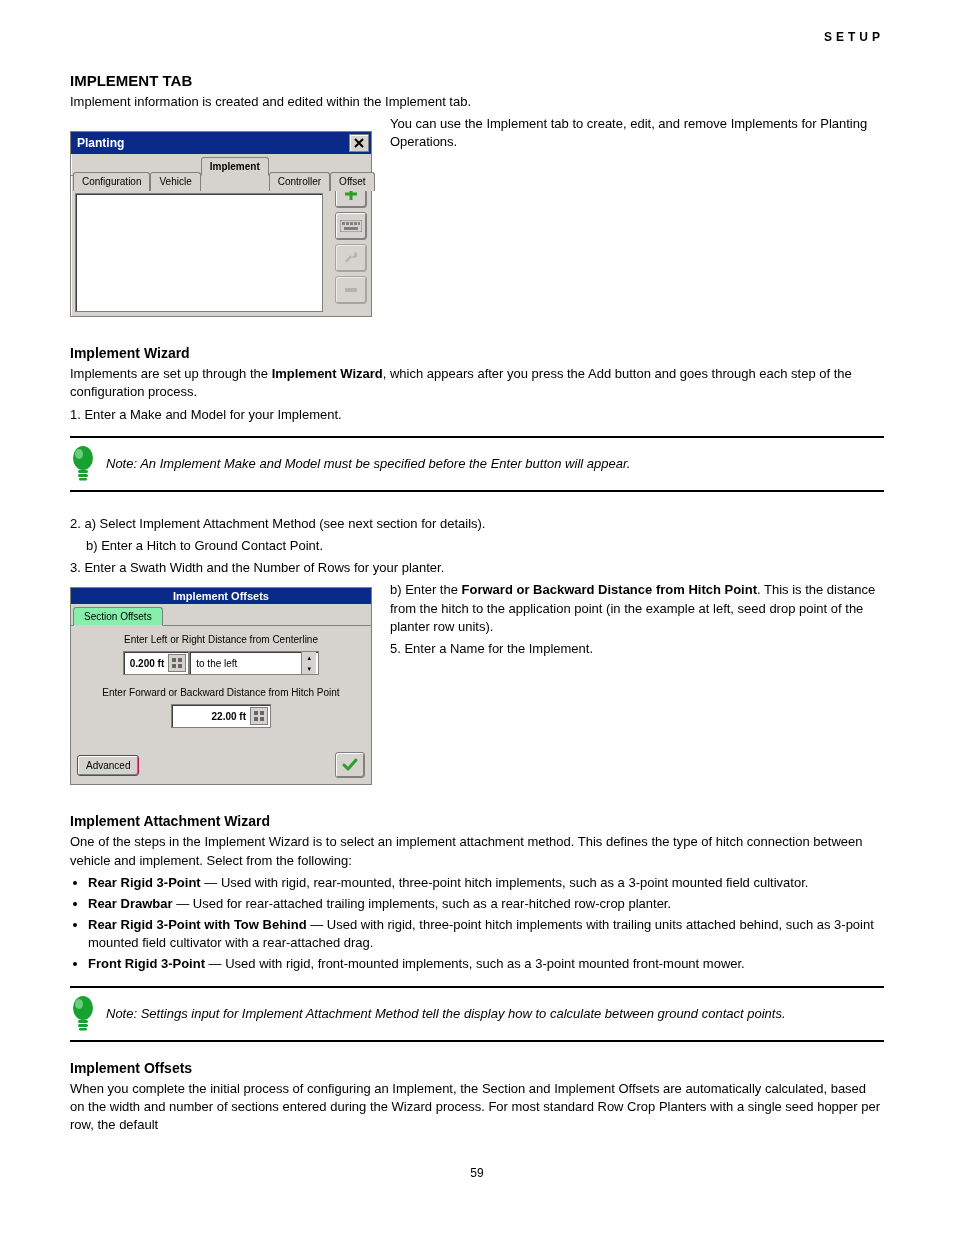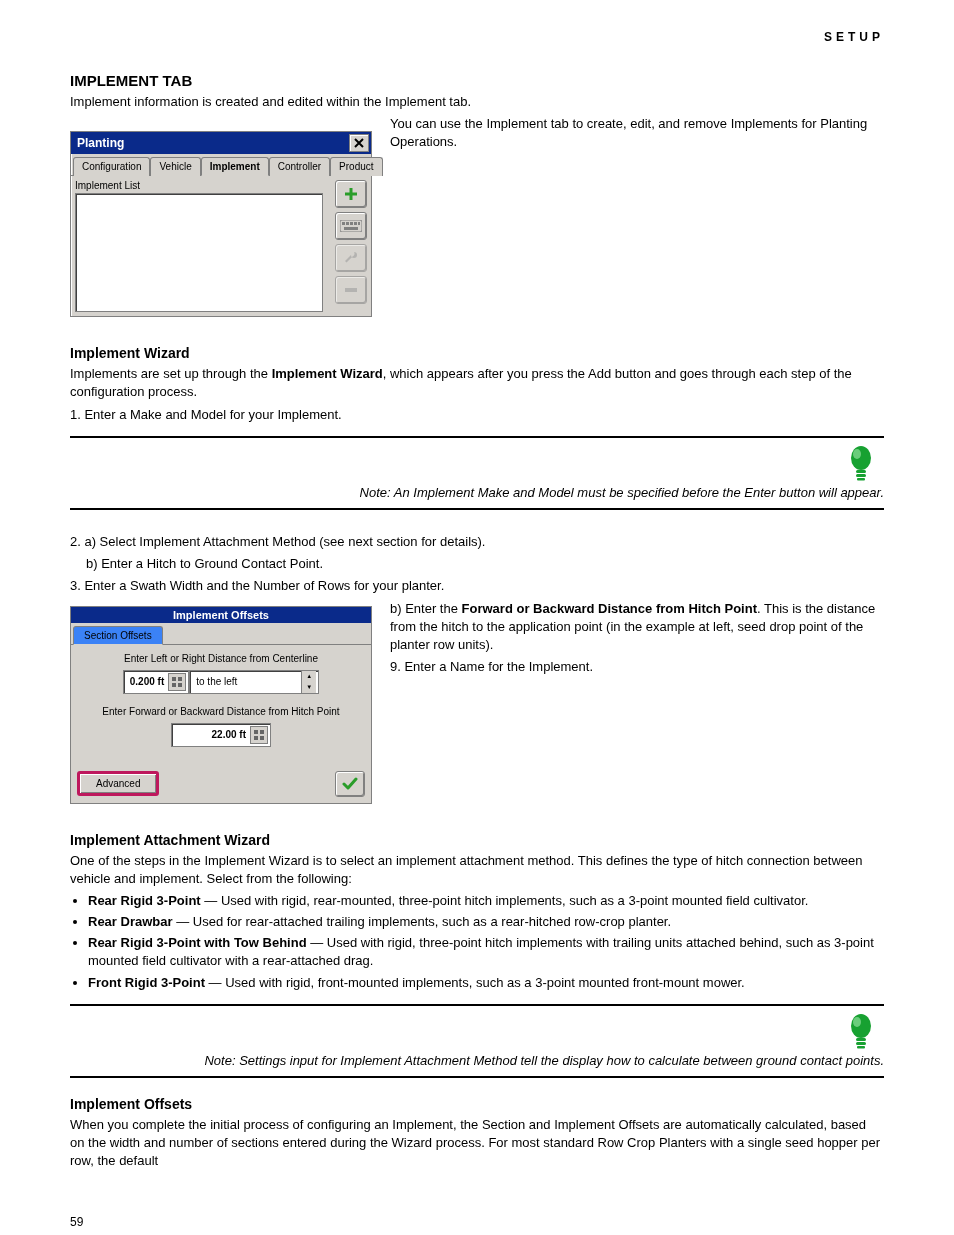--- a/index.html
+++ b/index.html
@@ -50,23 +50,22 @@
   
   .note-wrap {
     margin-top: 12px;
   }
   .note-rule {
     border-top: 2px solid #000;
     height: 0;
   }
   .note-inner {
     display: flex;
-    align-items: flex-end;
+    align-items: center;
     padding: 6px 0;
-    flex-direction: column;
   }
   .note-text {
     font-size: 13px;
     font-style: italic;
     line-height: 1.4;
   }
   .bulb-svg {
     width: 26px;
     height: 40px;
     margin-right: 10px;
@@ -114,21 +113,21 @@
   }
   .tab {
     font-size: 10px;
     padding: 3px 8px;
     background: #d6d3ce;
     border: 1px solid #808080;
     border-bottom: none;
     margin-right: 0px;
     border-radius: 3px 3px 0 0;
     position: relative;
-    top: 1px;
+    top: 16px;
   }
   .tab.active {
     background: #d6d3ce;
     font-weight: bold;
     border-bottom: 1px solid #d6d3ce;
     top: 1px;
   }
   .dlg-body {
     padding: 4px;
     display: flex;
@@ -185,21 +184,21 @@
   }
   .tabs2 {
     display: flex;
     margin-top: 2px;
     padding-left: 2px;
     border-bottom: 1px solid #808080;
   }
   .tab2 {
     font-size: 10px;
     padding: 3px 10px;
-    background: #3b82f6;
+    background: #86efac;
     border: 1px solid #808080;
     border-bottom: 1px solid #d6d3ce;
     border-radius: 3px 3px 0 0;
     position: relative;
     top: 1px;
   }
   .dlg2-body {
     padding: 8px;
     font-size: 10px;
     text-align: center;
@@ -254,22 +253,22 @@
     font-size: 6px;
   }
   .dlg2-footer {
     display: flex;
     justify-content: space-between;
     align-items: center;
     padding: 4px 6px 6px 6px;
   }
   .btn-adv {
     font-size: 10px;
-    padding: 4px 16px;
-    border: 3px solid #be185d;
+    padding: 4px 8px;
+    border: 1px solid #be185d;
     background: #d6d3ce;
     box-shadow: 1px 1px 0 #fff inset, -1px -1px 0 #808080 inset;
     border-radius: 3px;
   }
   .btn-check {
     width: 28px;
     height: 24px;
     border: 1px solid #808080;
     background: #d6d3ce;
     box-shadow: 1px 1px 0 #fff inset, -1px -1px 0 #808080 inset;
@@ -295,21 +294,21 @@
           <svg width="10" height="10" viewBox="0 0 10 10">
               <path d="M1 1 L9 9 M9 1 L1 9" stroke="#000" stroke-width="2"></path>
             </svg>
         </div>
       </div>
       <div class="tabs">
         <div class="tab">Configuration</div>
         <div class="tab">Vehicle</div>
         <div class="tab active">Implement</div>
         <div class="tab">Controller</div>
-        <div class="tab">Product</div>
+        <div class="tab">Offset</div>
       </div>
       <div class="dlg-body">
         <div class="list-area">
           <div class="list-label">Implement List</div>
           <div class="listbox"></div>
         </div>
         <div class="sidebtns">
           <div class="sidebtn">
             <svg width="14" height="14" viewBox="0 0 14 14">
                 <rect x="5.5" y="1" width="3" height="12" fill="#2a9d2a"></rect>
@@ -425,21 +424,21 @@
               <path d="M2 7 L6 11 L14 2" stroke="#2a9d2a" stroke-width="3" fill="none" stroke-linecap="round" stroke-linejoin="round"></path>
             </svg>
         </div>
       </div>
     </div>
   </div>
 
   <p class="body" style="margin-left:16px">
     <span>b) Enter the </span><b>Forward or Backward Distance from Hitch Point</b><span>. This is the distance from the hitch to the application point (in the example at left, seed drop point of the planter row units).</span>
   </p>
-  <p class="body">9. Enter a Name for the Implement.</p>
+  <p class="body">5. Enter a Name for the Implement.</p>
 
   <div class="clear"></div>
 
   <div class="subheading">Implement Attachment Wizard</div>
   <p class="body">One of the steps in the Implement Wizard is to select an implement attachment method. This defines the type of hitch connection between vehicle and implement. Select from the following:</p>
   <ul class="body">
     <li><b>Rear Rigid 3-Point</b><span> — Used with rigid, rear-mounted, three-point hitch implements, such as a 3-point mounted field cultivator.</span></li>
     <li><b>Rear Drawbar</b><span> — Used for rear-attached trailing implements, such as a rear-hitched row-crop planter.</span></li>
     <li><b>Rear Rigid 3-Point with Tow Behind</b><span> — Used with rigid, three-point hitch implements with trailing units attached behind, such as 3-point mounted field cultivator with a rear-attached drag.</span></li>
     <li><b>Front Rigid 3-Point</b><span> — Used with rigid, front-mounted implements, such as a 3-point mounted front-mount mower.</span></li>
@@ -458,15 +457,15 @@
       <div class="note-text">
         <i><span>Note: </span></i><span>Settings input for Implement Attachment Method tell the display how to calculate between ground contact points.</span>
       </div>
     </div>
     <div class="note-rule"></div>
   </div>
 
   <div class="subheading" style="margin-top:18px">Implement Offsets</div>
   <p class="body">When you complete the initial process of configuring an Implement, the Section and Implement Offsets are automatically calculated, based on the width and number of sections entered during the Wizard process. For most standard Row Crop Planters with a single seed hopper per row, the default</p>
 
-  <div style="text-align:left; font-size:12px; margin-top:44px;">59</div>
+  <div style="text-align:center; font-size:12px; margin-top:32px;">59</div>
 
 </div>
 
 </body></html>

